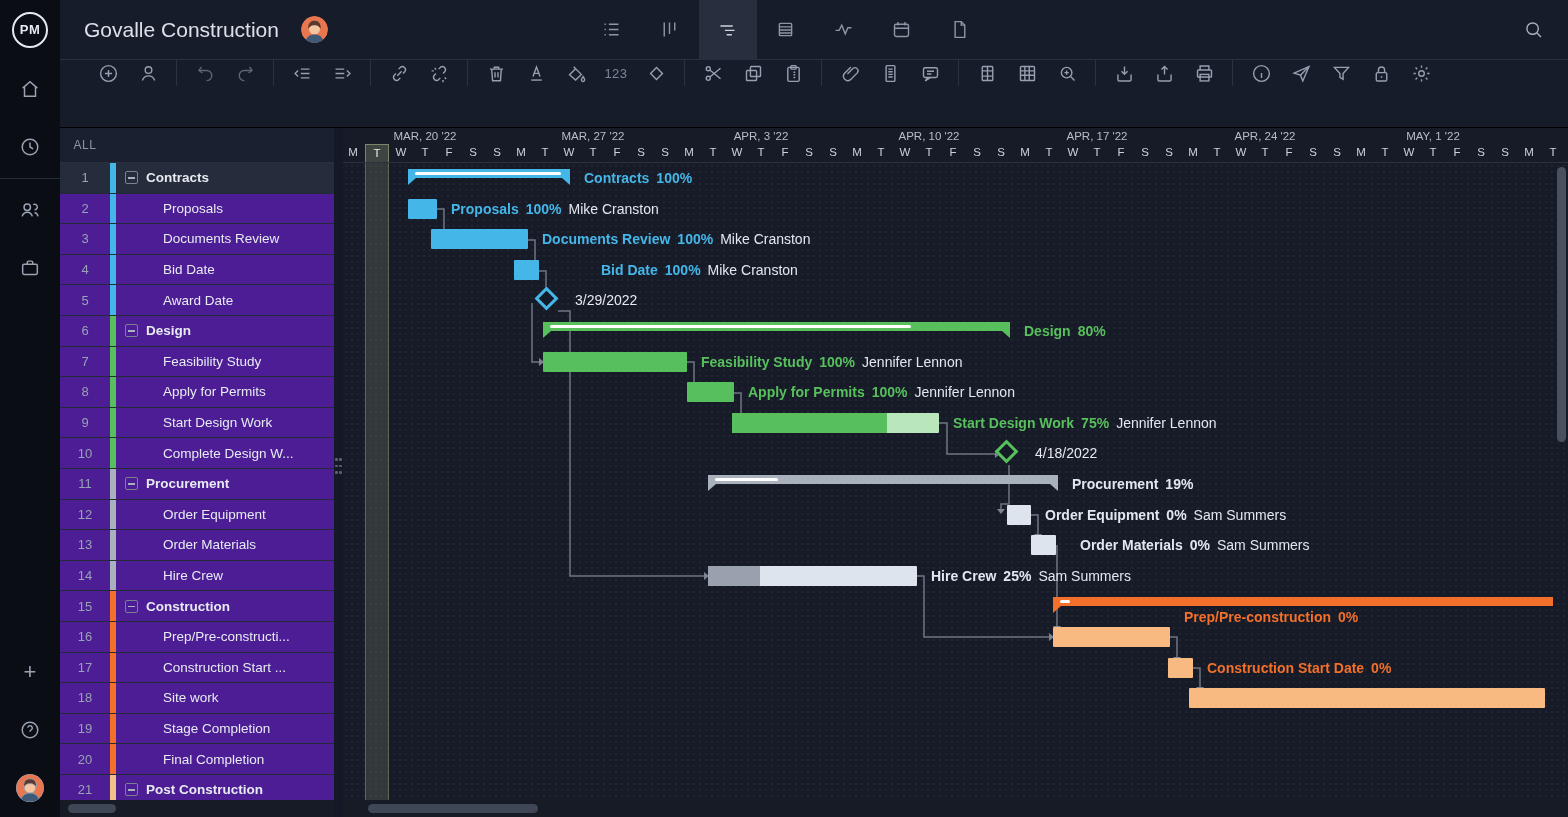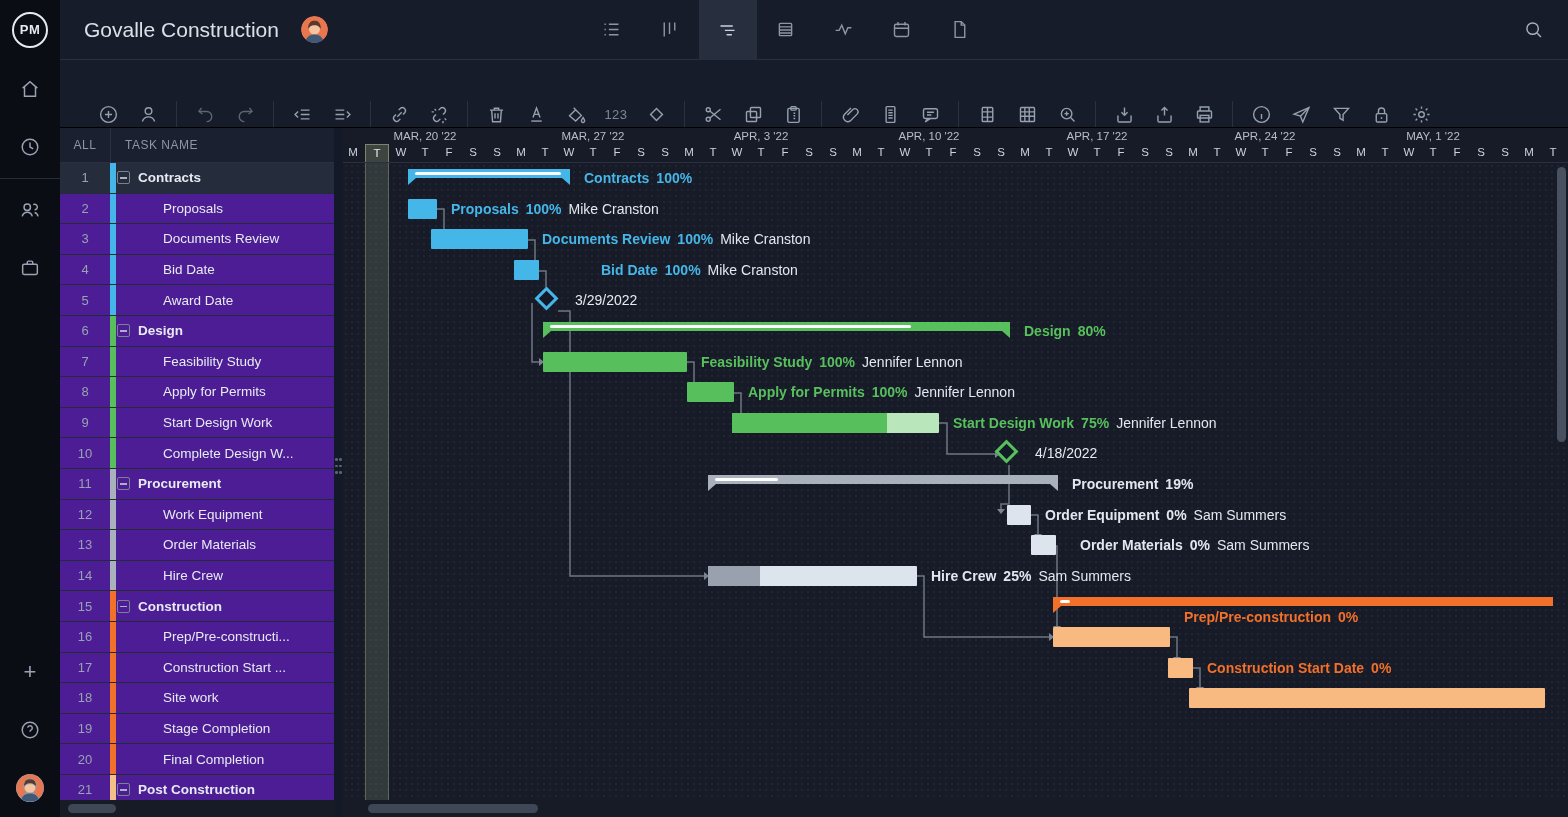--- a/index.html
+++ b/index.html
@@ -24,42 +24,42 @@
 
   
   .rail { position:absolute; left:0; top:60px; width:60px; height:757px; background:#0a0d14; display:flex; flex-direction:column; align-items:center; }
   .rail .ric { width:60px; height:58px; display:flex; align-items:center; justify-content:center; cursor:pointer; }
   .rail svg { width:22px; height:22px; stroke:#9aa3b3; }
   .rail-div { width:60px; height:1px; background:#262c3a; margin:2px 0; }
   .rail-spacer { flex:1; }
   .rail .plus-glyph { font-size:22px; color:#9aa3b3; font-weight:400; }
 
   
-  .toolbar { position:absolute; left:60px; top:60px; width:1508px; height:68px; background:#171c2a; border-bottom:1px solid #000; display:flex; align-items:flex-end; padding-left:20px; }
+  .toolbar { position:absolute; left:60px; top:60px; width:1508px; height:68px; background:#171c2a; border-bottom:1px solid #000; display:flex; align-items:flex-start; padding-left:20px; }
   .tgroup { display:flex; align-items:center; gap:14px; padding:0 15px; }
   .tsep { width:1px; height:26px; background:#2b3140; }
   .tbtn { width:26px; height:26px; display:flex; align-items:center; justify-content:center; cursor:pointer; }
   .tbtn svg { width:21px; height:21px; stroke:#96a0b0; }
   .tbtn.dim svg { stroke:#5d6574; }
   .num123 { font-size:13px; color:#7d8697; letter-spacing:.5px; cursor:pointer; }
 
   
   .main { position:absolute; left:60px; top:128px; width:1508px; height:689px; display:flex; }
 
   
   .task-panel { width:274px; height:689px; background:#4c1d95; display:flex; flex-direction:column; }
   .tp-header { height:35px; display:flex; border-bottom:1px solid #2a3040; background:#1a2030; flex:0 0 35px; }
   .tp-h-all { width:50px; display:flex; align-items:center; justify-content:center; font-size:12px; color:#8d96a5; letter-spacing:.5px; }
   .tp-h-name { flex:1; display:flex; align-items:center; padding-left:14px; font-size:12px; color:#8d96a5; letter-spacing:.5px; border-left:1px solid #2a3040; }
   .tp-rows { flex:1; overflow:hidden; }
   .tp-row { height:30.6px; display:flex; border-bottom:1px solid #242a38; cursor:pointer; }
   .tp-row.selected { background:#252c3c; }
   .tp-num { width:50px; display:flex; align-items:center; justify-content:center; font-size:13px; color:#99a2b2; flex:0 0 50px; }
   .tp-strip { width:6px; flex:0 0 6px; }
-  .tp-name { flex:1; display:flex; align-items:center; font-size:13.5px; color:#e7ebf1; padding-left:0; overflow:hidden; white-space:nowrap; border-left:1px solid transparent; }
+  .tp-name { flex:1; display:flex; align-items:center; font-size:13.5px; color:#e7ebf1; padding-left:8px; overflow:hidden; white-space:nowrap; border-left:1px solid transparent; }
   .tp-name.parent { font-weight:bold; }
   .tp-name.child { padding-left:46px; }
   .collapse-box { width:13px; height:13px; border:1px solid #7a8290; border-radius:2px; margin-right:8px; position:relative; flex:0 0 13px; }
   .collapse-box::after { content:""; position:absolute; left:2px; right:2px; top:5px; height:1.5px; background:#aab2c0; }
   .tp-hscroll { height:17px; background:#161b26; position:relative; flex:0 0 17px; }
   .tp-hscroll .thumb { position:absolute; left:8px; top:4px; width:48px; height:9px; border-radius:5px; background:#3f4757; }
 
   
   .panel-divider { width:9px; background:#141927; position:relative; cursor:col-resize; }
   .pd-handle { position:absolute; left:1px; top:325px; width:7px; height:26px; display:grid; grid-template-columns:3px 3px; gap:1px; align-content:center; justify-content:center; }
@@ -426,21 +426,20 @@
           </svg>
         </div>
     </div>
   </div>
 
   <div class="main">
 
     <div class="task-panel">
       <div class="tp-header">
         <div class="tp-h-all">ALL</div>
-        <div class="tp-h-name">TASK NAME</div>
       </div>
       <div class="tp-rows">
           <div class="tp-row selected">
             <div class="tp-num">1</div>
             <div class="tp-strip" style="background: rgb(69, 182, 232);"></div>
             <div class="tp-name parent">
               <div class="collapse-box"></div>
               <span>Contracts</span>
             </div>
           </div>
@@ -513,21 +512,21 @@
             <div class="tp-strip" style="background: rgb(169, 177, 189);"></div>
             <div class="tp-name parent">
               <div class="collapse-box"></div>
               <span>Procurement</span>
             </div>
           </div>
           <div class="tp-row">
             <div class="tp-num">12</div>
             <div class="tp-strip" style="background: rgb(169, 177, 189);"></div>
             <div class="tp-name child">
-              <span>Work Equipment</span>
+              <span>Order Equipment</span>
             </div>
           </div>
           <div class="tp-row">
             <div class="tp-num">13</div>
             <div class="tp-strip" style="background: rgb(169, 177, 189);"></div>
             <div class="tp-name child">
               <span>Order Materials</span>
             </div>
           </div>
           <div class="tp-row">

